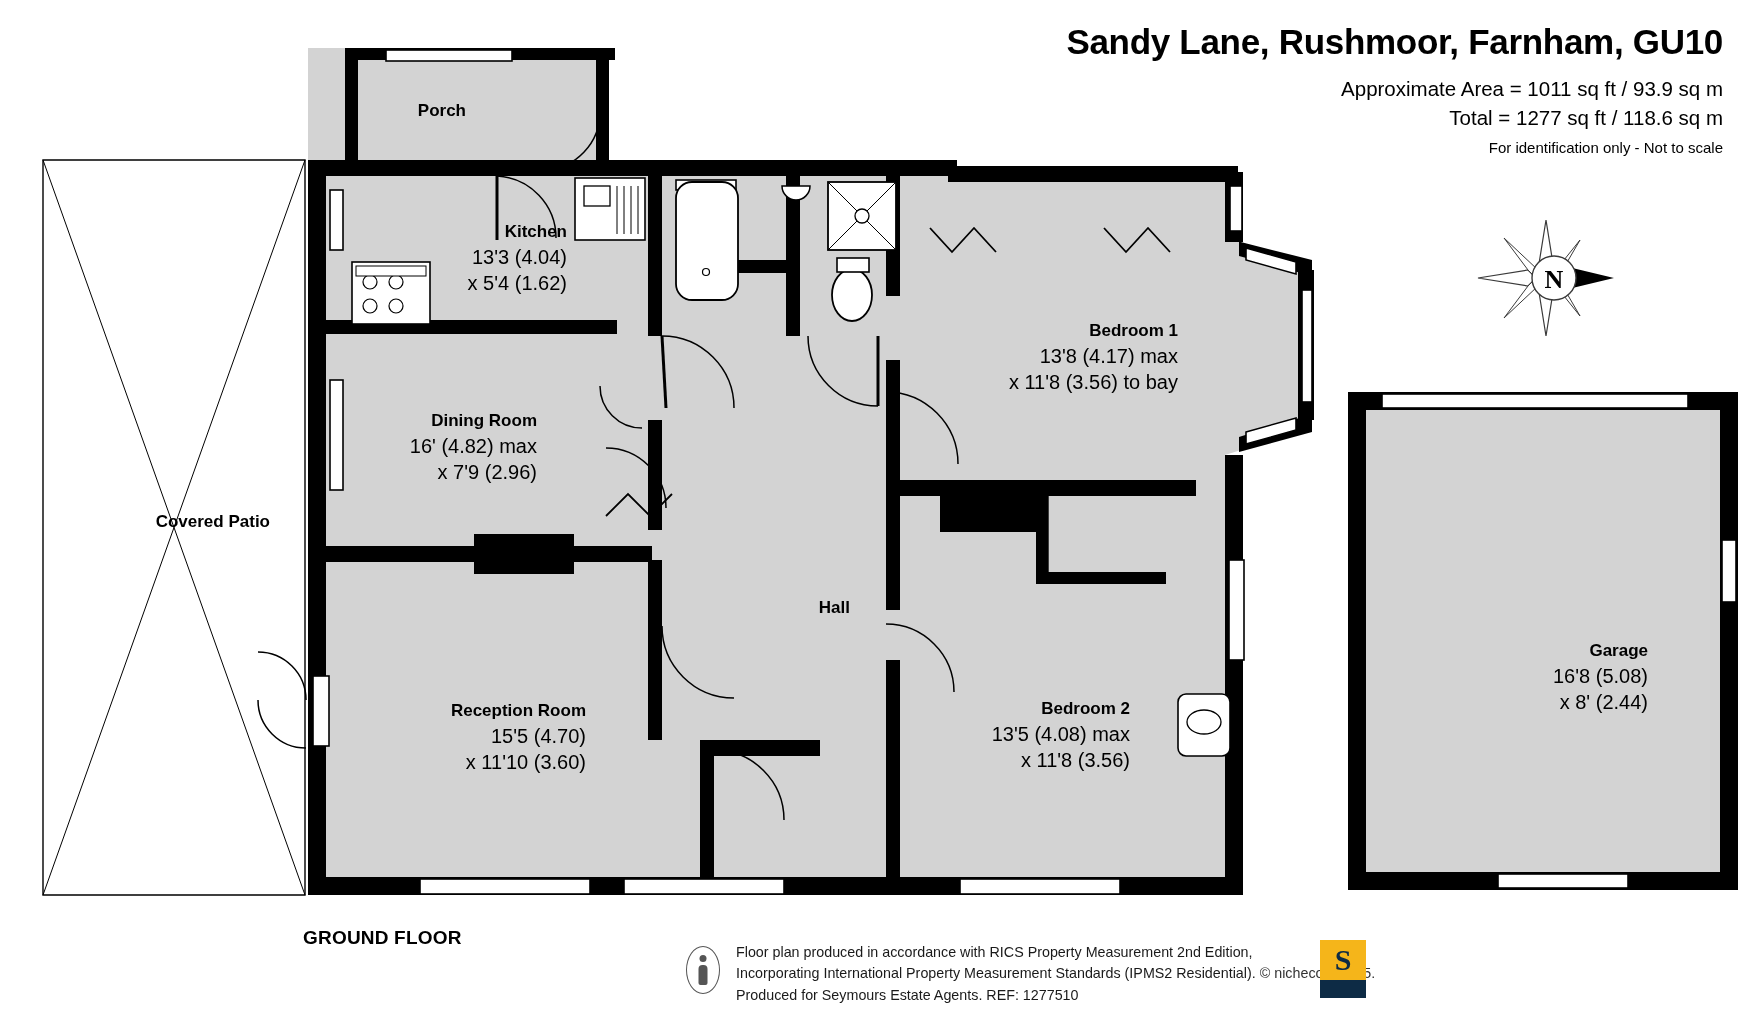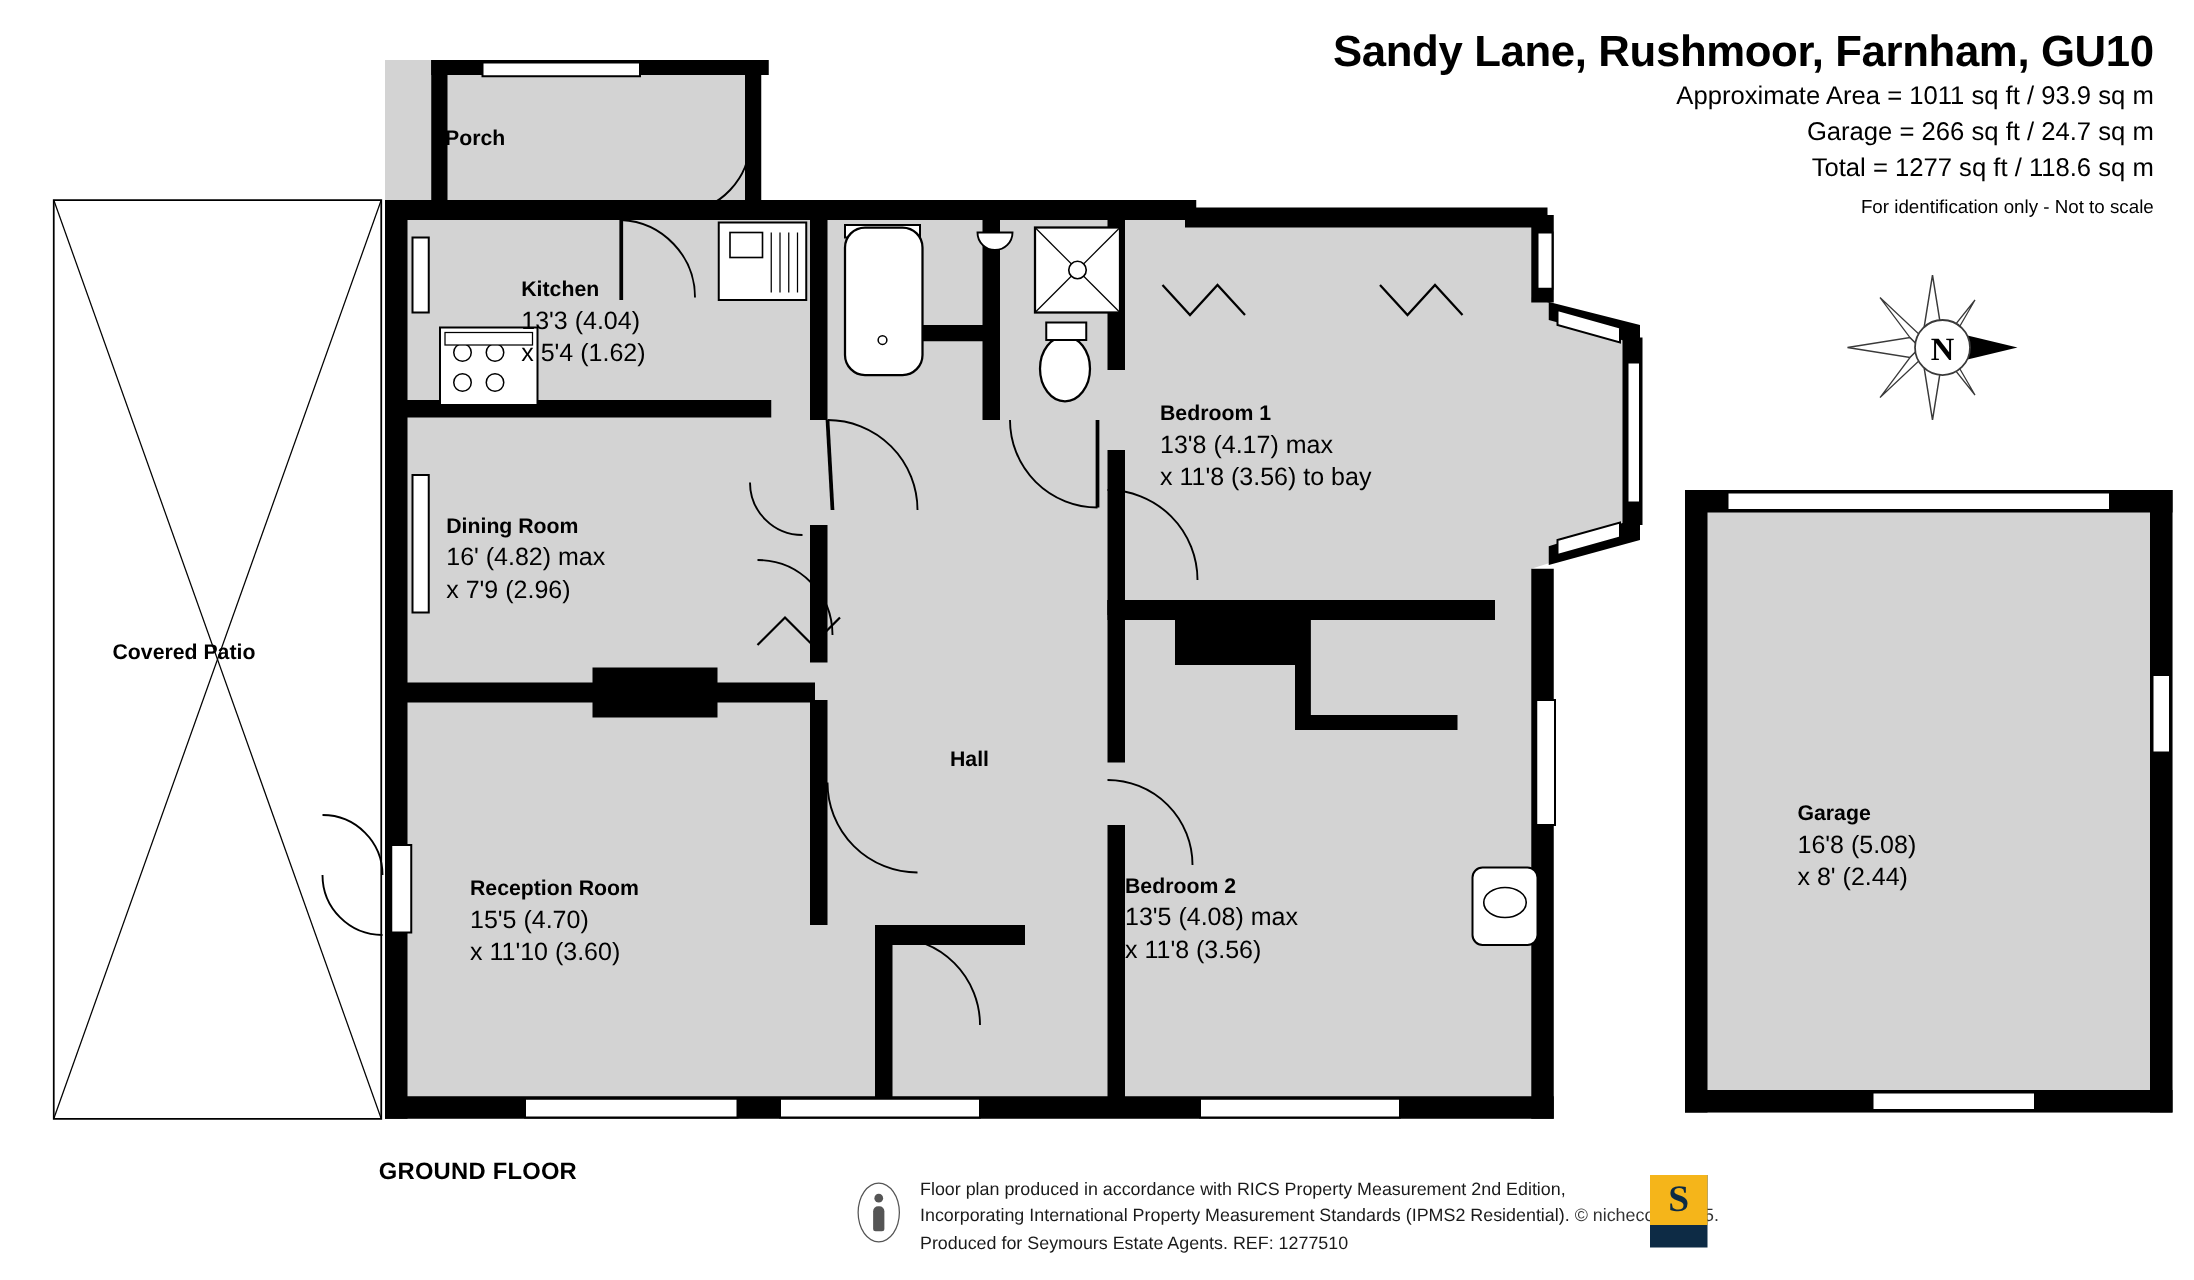--- a/index.html
+++ b/index.html
@@ -30,32 +30,32 @@
     width: 900px;
   }
   .title {
     font-size: 35px;
     font-weight: bold;
     letter-spacing: -0.3px;
     line-height: 1.15;
     white-space: nowrap;
   }
   .areas {
-    margin-top: 0;
+    margin-top: 12px;
     font-size: 20.5px;
     line-height: 1.42;
   }
   .disclaimer {
     margin-top: 7px;
     font-size: 15px;
   }
   
   .lbl {
     position: absolute;
-    text-align: left;
+    text-align: right;
     line-height: 1.33;
     white-space: nowrap;
   }
   .lbl .name {
     font-weight: bold;
     font-size: 17px;
   }
   .lbl .dims {
     font-size: 20px;
   }
@@ -146,21 +146,20 @@
 </style>
 </head>
 <body>
 
 <div class="stage">
 
   <div class="header">
     <div class="title">Sandy Lane, Rushmoor, Farnham, GU10</div>
     <div class="areas">
       <div>Approximate Area = 1011 sq ft / 93.9 sq m</div>
-      <div>Garage = 266 sq ft / 24.7 sq m</div>
       <div>Total = 1277 sq ft / 118.6 sq m</div>
     </div>
     <div class="disclaimer">For identification only - Not to scale</div>
   </div>
 
   <div class="compass">
     <svg width="140" height="120" viewBox="0 0 140 120">
 
       <polygon points="70,2 78,52 70,60 62,52" fill="#ffffff" stroke="#3a3a3a" stroke-width="1.2"></polygon>
       <polygon points="70,118 78,68 70,60 62,68" fill="#ffffff" stroke="#3a3a3a" stroke-width="1.2"></polygon>

